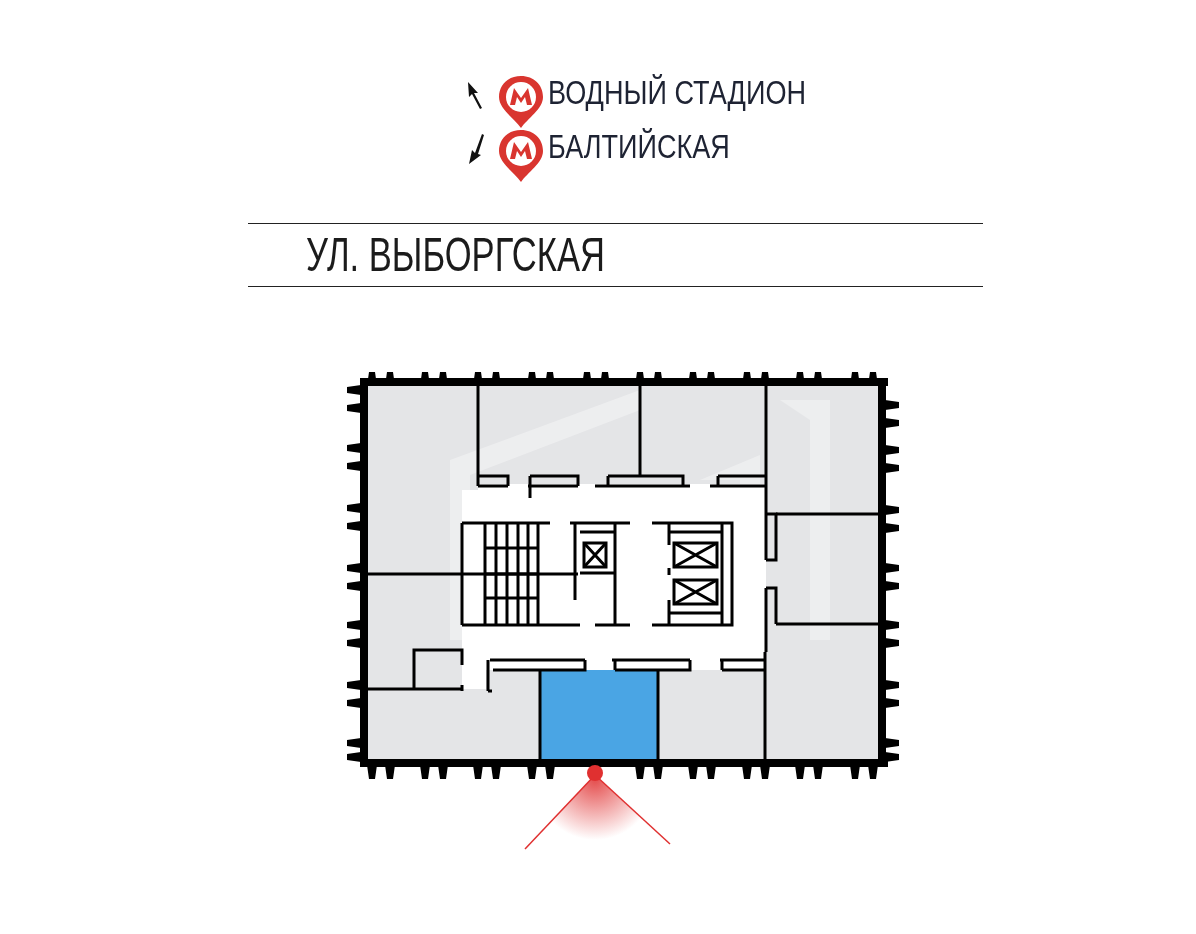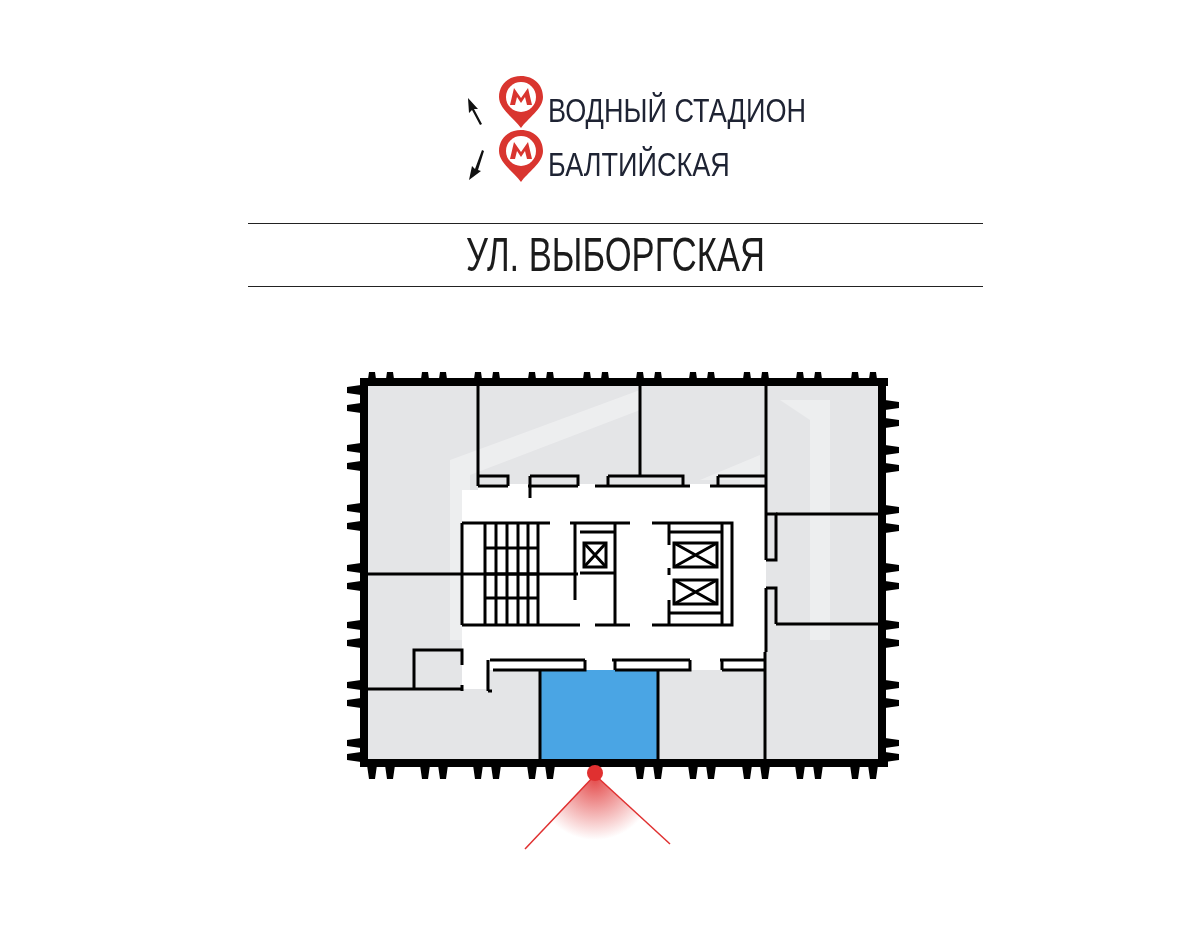--- a/index.html
+++ b/index.html
@@ -1,21 +1,21 @@
 <!DOCTYPE html>
 <html><head>
   <meta charset="utf-8">
   <style>
     html, body { margin: 0; padding: 0; background: #ffffff; }
     body { width: 1196px; height: 934px; position: relative; overflow: hidden; font-family: "Liberation Sans", "DejaVu Sans", sans-serif; }
-    .metro-row { position: absolute; left: 462px; display: flex; align-items: flex-end; height: 56px; }
+    .metro-row { position: absolute; left: 462px; display: flex; align-items: flex-start; height: 56px; }
     .metro-row .arrow { width: 30px; height: 40px; }
     .metro-row .pin { width: 50px; height: 56px; margin-left: 4px; }
     .metro-row .name { font-family: "Liberation Sans", "DejaVu Sans", sans-serif; font-size: 33px; color: #1e2333; letter-spacing: 0px; margin-left: 2px; transform: scaleX(0.82); transform-origin: left center; white-space: nowrap; }
-    .street { position: absolute; left: 248px; top: 223px; width: 735px; height: 62px; border-top: 1.5px solid #222; border-bottom: 1.5px solid #222; display: flex; align-items: center; justify-content: center; }
+    .street { position: absolute; left: 248px; top: 223px; width: 735px; height: 62px; border-top: 1.5px solid #222; border-bottom: 1.5px solid #222; display: flex; align-items: center; justify-content: flex-start; }
     .street .label { font-family: "Liberation Sans", "DejaVu Sans", sans-serif; font-size: 48px; color: #1b1b1b; transform: scaleX(0.72); white-space: nowrap; line-height: 1; }
     .plan { position: absolute; left: 0; top: 0; }
   </style>
 </head>
 <body>
 
 <div class="metro-row" style="top:74px;">
   <svg class="arrow" viewBox="0 0 30 40">
     <path d="M6 8 L16 19 L12 19 L20 34 L18 35 L10 20 L7 23 Z" fill="#111"></path>
   </svg>

